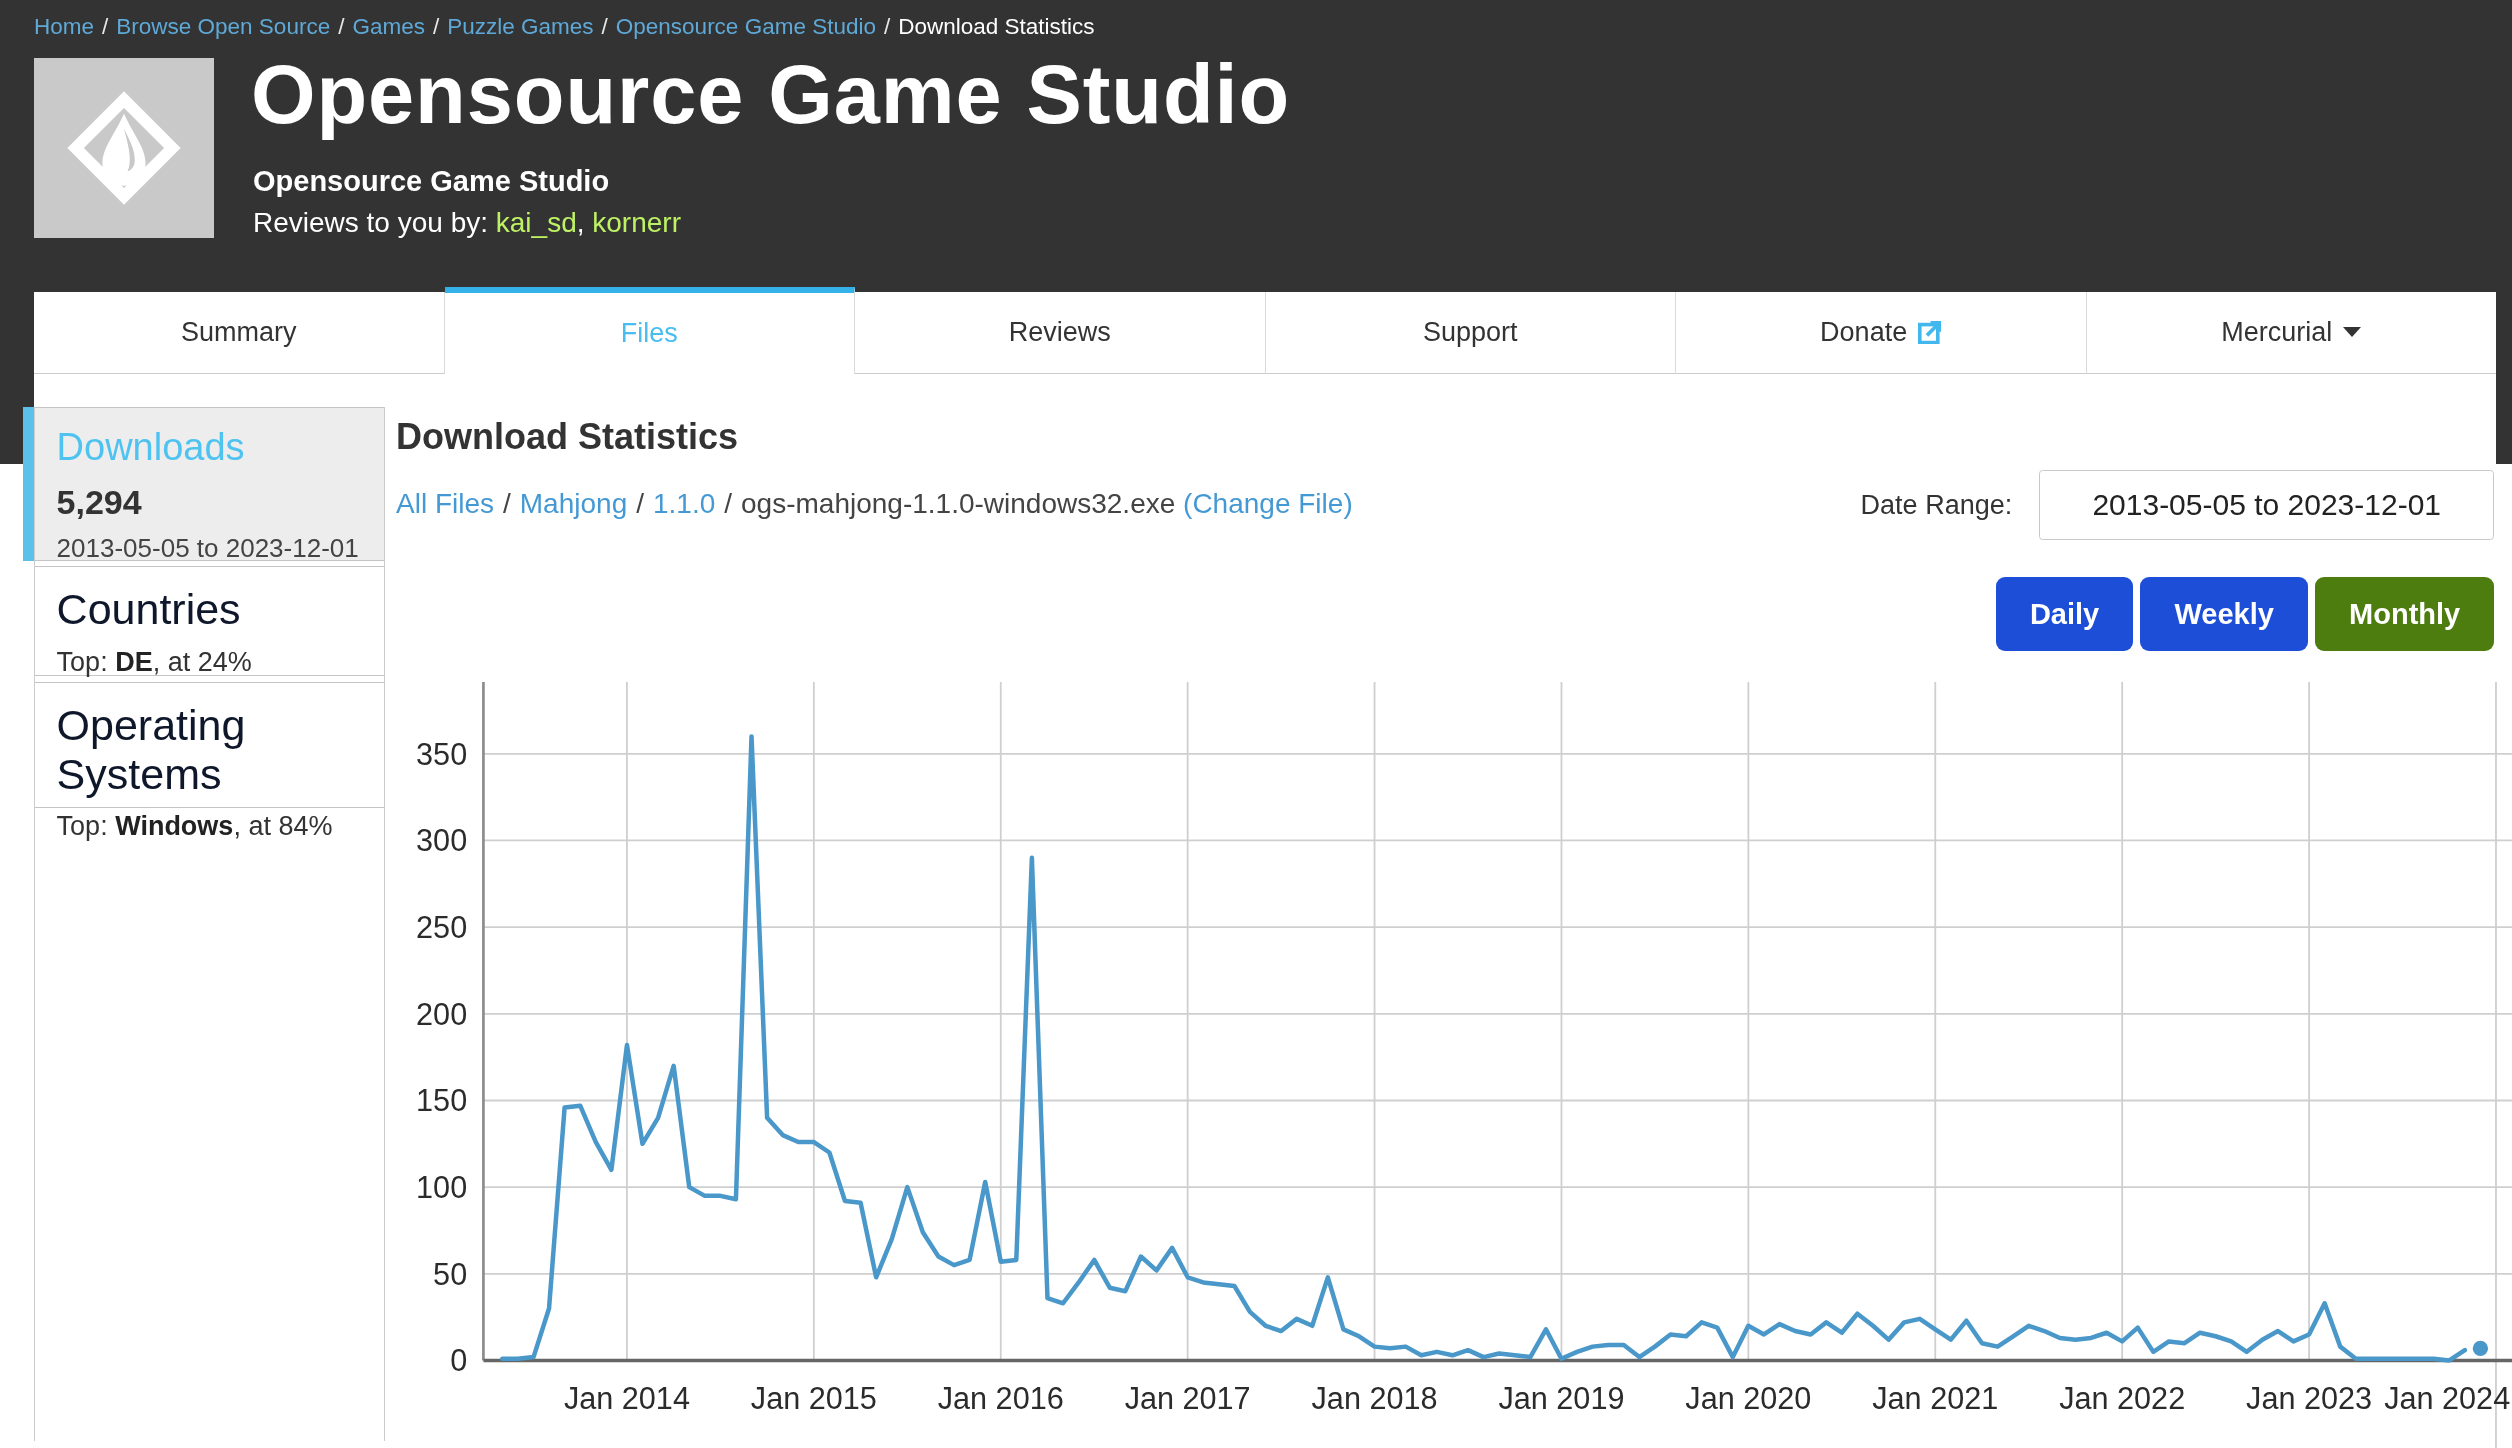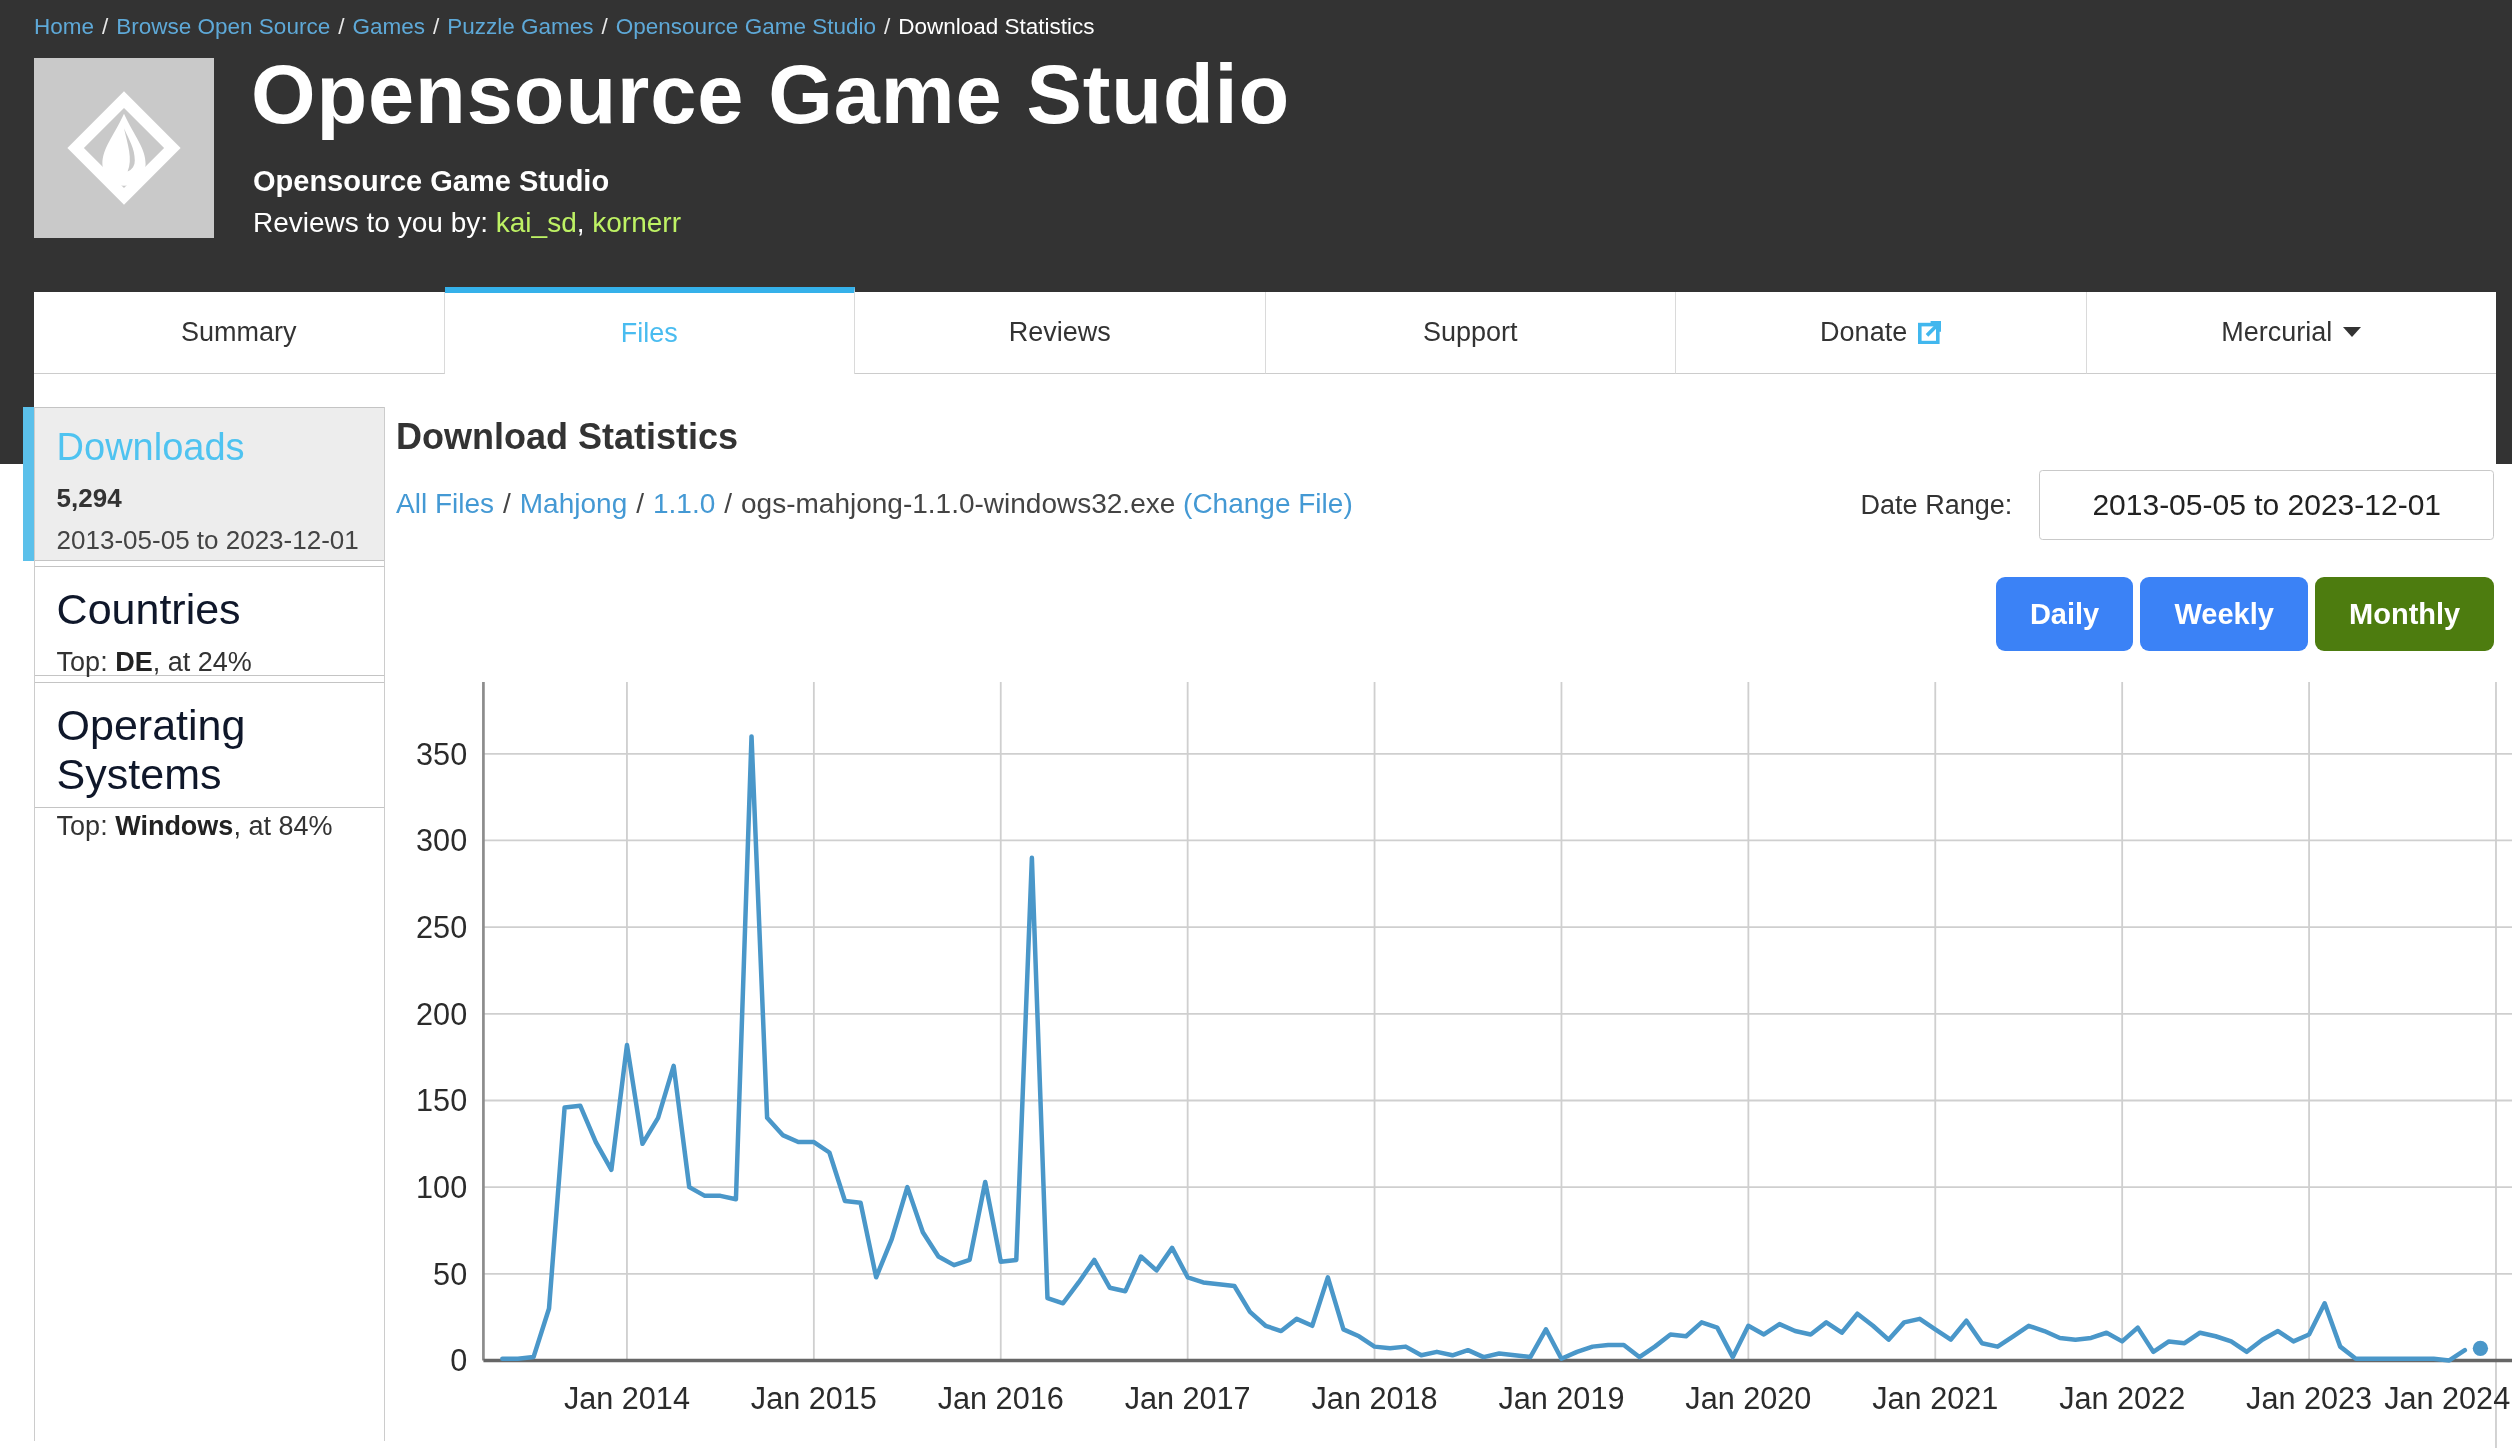--- a/index.html
+++ b/index.html
@@ -80,21 +80,21 @@
     margin-bottom:5.4px; padding:18px 21.6px; position:relative;
     cursor:pointer;
   }
   .side-item.downloads { background:#ededed; height:154px; }
   .side-item.downloads::before {
     content:""; position:absolute; left:-11.7px; top:-0.9px; bottom:-0.9px; width:10.8px;
     background:#5bc0ea;
   }
   .side-title { font-size:43px; color:#0f172a; }
   .side-item.downloads .side-title { color:#4fc3f0; font-size:38px; }
-  .dl-count { font-size:26px; font-weight:bold; color:#333; margin-top:14.4px; }
+  .dl-count { font-size:34px; font-weight:bold; color:#333; margin-top:14.4px; }
   .dl-range { font-size:26px; color:#444; margin-top:10.8px; }
   .side-item.countries { height:110px; }
   .side-item.os { height:126px; }
   .side-sub { font-size:27px; color:#333; margin-top:12.6px; }
   .side-sub b { color:#222; }
   
   .main-heading {
     position:absolute; left:362px; top:42px;
     font-size:36px; font-weight:bold; color:#333;
   }
@@ -116,21 +116,21 @@
     font-size:30px; color:#222; text-align:center; background:#fff;
   }
   .granularity {
     position:absolute; right:1.8px; top:203px;
     display:flex; gap:7.2px;
   }
   .gbtn {
     height:74px; border:none; border-radius:9px;
     color:#ffffff; font-size:29px; font-weight:bold;
     font-family:"Liberation Sans", sans-serif;
-    background:#3b82f6; padding:0 34px; cursor:pointer;
+    background:#1d4ed8; padding:0 34px; cursor:pointer;
   }
   .gbtn.active { background:#4d7c0f; }
   .chart-wrap { position:absolute; left:362px; top:297px; width:2116px; height:777px; }
 </style>
 </head>
 <body>
 
 <div class="header-bg">
   <nav class="breadcrumb">
     <span class="crumb-link">Home</span><span class="crumb-sep">/</span><span class="crumb-link">Browse Open Source</span><span class="crumb-sep">/</span><span class="crumb-link">Games</span><span class="crumb-sep">/</span><span class="crumb-link">Puzzle Games</span><span class="crumb-sep">/</span><span class="crumb-link">Opensource Game Studio</span><span class="crumb-sep">/</span><span class="crumb-current">Download Statistics</span>

